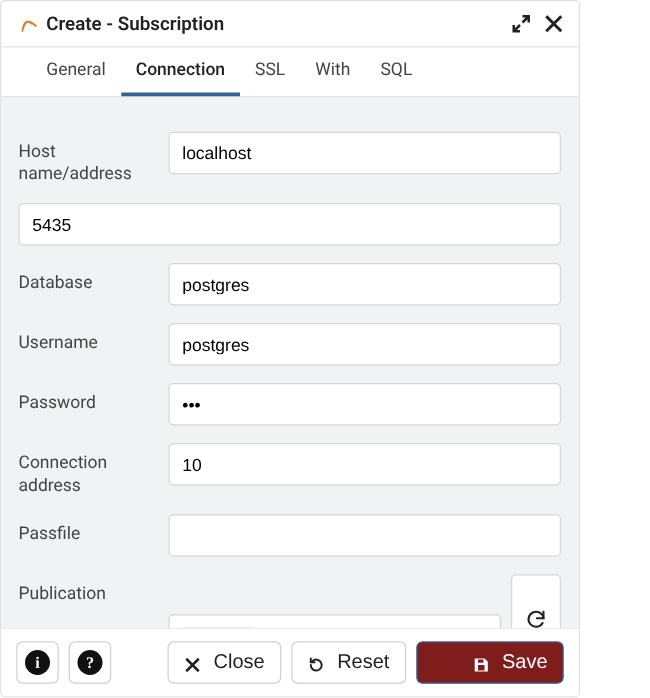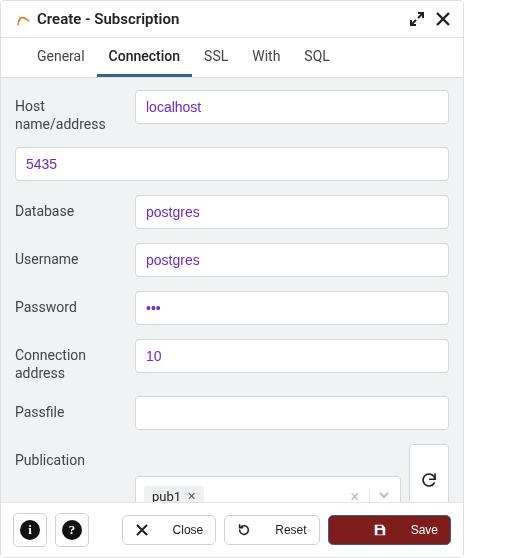--- a/index.html
+++ b/index.html
@@ -7,40 +7,40 @@
     .window { width: 464px; height: 558px; display: flex; flex-direction: column; border: 1px solid #e0e0e0; border-radius: 4px; overflow: hidden; }
     .titlebar { display: flex; align-items: center; padding: 9px 12px; border-bottom: 1px solid #e5e5e5; }
     .app-icon { width: 18px; height: 18px; margin-right: 6px; transform: rotate(-20deg); }
     .app-icon svg { width: 100%; height: 100%; display: block; }
     .title { font-weight: 600; font-size: 15px; flex: 0 0 auto; }
     .title-spacer { flex: 1; }
     .win-btn { width: 16px; height: 16px; margin-left: 10px; cursor: pointer; display: inline-flex; align-items: center; justify-content: center; }
     .tabs { display: flex; padding: 0 24px; border-bottom: 1px solid #dedede; }
     .tab { padding: 10px 12px; font-size: 14px; color: #444; cursor: pointer; border-bottom: 3px solid transparent; }
     .tab.active { border-bottom-color: #326690; color: #222; font-weight: 500; text-align: center; }
-    .form-area { flex: 1; background: #f1f2f4; padding: 12px 14px; overflow: auto; }
+    .form-area { flex: 1; background: #f1f2f4; padding: 27px 14px; overflow: auto; }
     .row { display: flex; align-items: flex-start; margin-bottom: 14px; }
     .label-col { width: 120px; flex: 0 0 120px; color: #444; padding-top: 8px; line-height: 1.25; }
     .input-col { flex: 1; }
-    .text-input { width: 100%; border: 1px solid #d6d6d6; border-radius: 4px; padding: 8px 10px; font-size: 14px; background: #fff; color: #6d28d9; }
+    .text-input { width: 100%; border: 1px solid #d6d6d6; border-radius: 4px; padding: 8px 10px; font-size: 14px; background: #fff; color: #000000; }
     .publication-row .input-col { display: flex; gap: 8px; }
     .multi-box { flex: 1; display: flex; align-items: center; border: 1px solid #d6d6d6; border-radius: 4px; background: #fff; min-height: 40px; padding: 4px 6px 4px 8px; margin-top: 32px; }
     .chip { display: inline-flex; align-items: center; background: #eef0f2; border-radius: 3px; padding: 3px 8px; font-size: 13px; }
     .chip-x { margin-left: 6px; font-size: 11px; color: #555; cursor: pointer; }
     .multi-spacer { flex: 1; }
     .clear-all { color: #bbb; cursor: pointer; padding: 0 6px; font-size: 16px; }
     .dropdown-chev { color: #bbb; cursor: pointer; padding: 0 4px 0 8px; border-left: 1px solid #e5e5e5; margin-left: 4px; }
     .refresh-btn { width: 40px; border: 1px solid #d6d6d6; background: #fff; border-radius: 4px; cursor: pointer; display: flex; align-items: center; justify-content: center; }
     .refresh-btn svg { width: 18px; height: 18px; }
     .helper-row .label-col { padding-top: 0; }
     .footer { display: flex; align-items: center; padding: 10px 12px; border-top: 1px solid #e5e5e5; background: #fff; }
     .circle-btn { width: 34px; height: 34px; border: 1px solid #d0d0d0; border-radius: 5px; background: #fff; display: flex; align-items: center; justify-content: center; margin-right: 8px; cursor: pointer; }
     .circle-icon-wrap { width: 20px; height: 20px; border-radius: 50%; background: #111; color: #fff; display: flex; align-items: center; justify-content: center; font-weight: 700; font-size: 13px; font-family: Georgia, serif; }
     .foot-spacer { flex: 1; }
-    .btn { border: 1px solid #d0d0d0; background: #fff; border-radius: 5px; padding: 7px 12px; font-size: 12px; cursor: pointer; display: inline-flex; align-items: flex-end; gap: 24px; margin-left: 8px; color: #222; }
+    .btn { border: 1px solid #d0d0d0; background: #fff; border-radius: 5px; padding: 7px 12px; font-size: 16px; cursor: pointer; display: inline-flex; align-items: flex-end; gap: 10px; margin-left: 8px; color: #222; }
     .btn.primary { background: #7f1d1d; border-color: #326690; color: #fff; padding-left: 44px; }
     .icon-sm { display: inline-flex; align-items: center; justify-content: center; }
     .icon-sm svg { width: 14px; height: 14px; }
   </style>
 </head>
 <body>
 
 <div class="window">
 
   <div class="titlebar">

